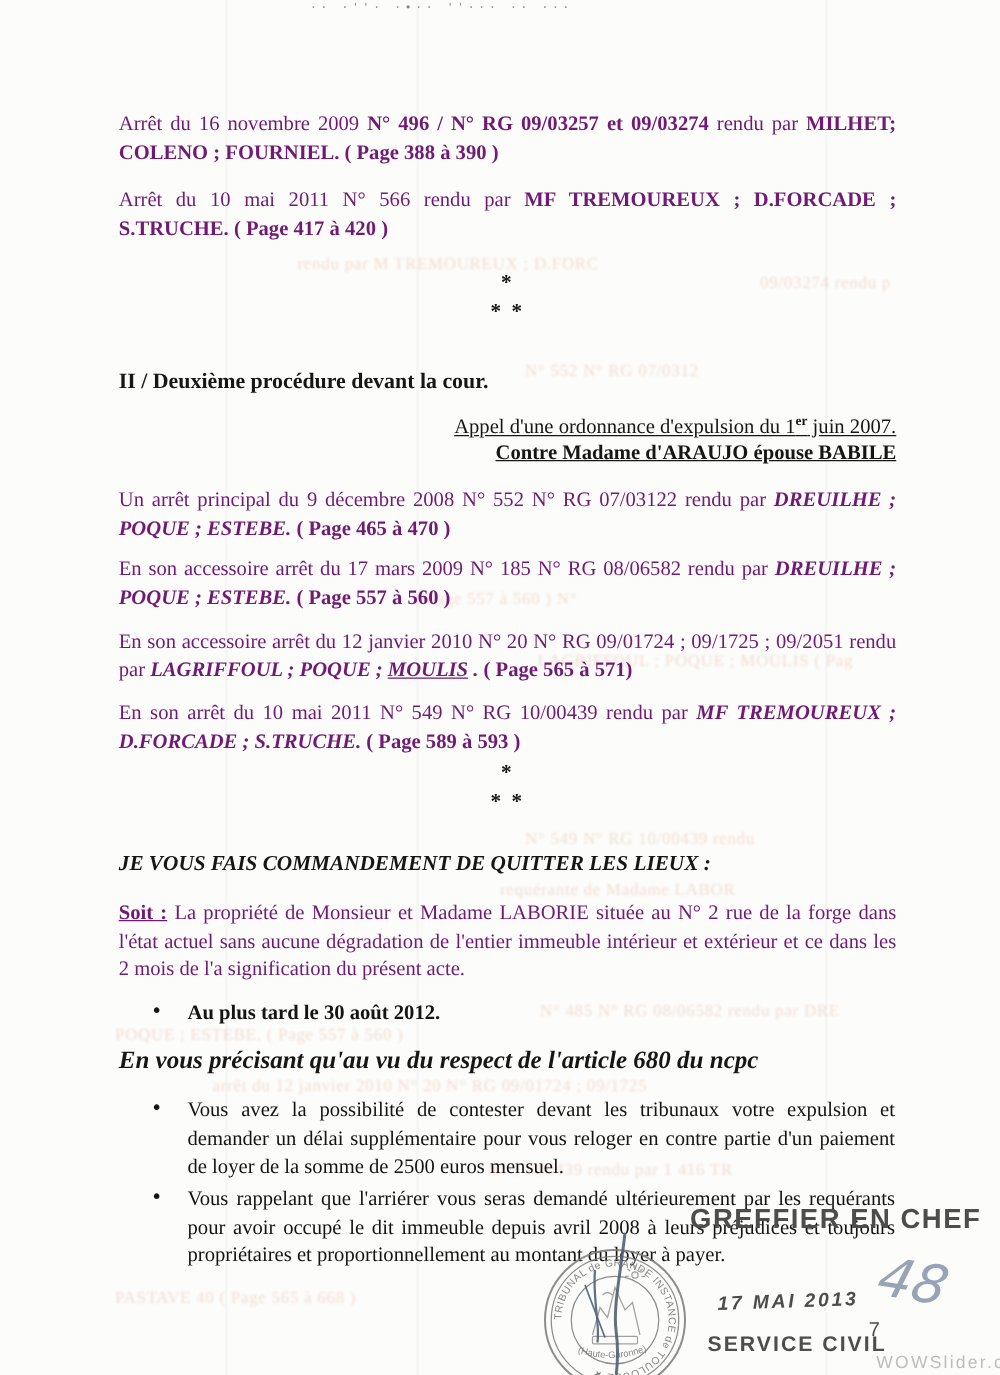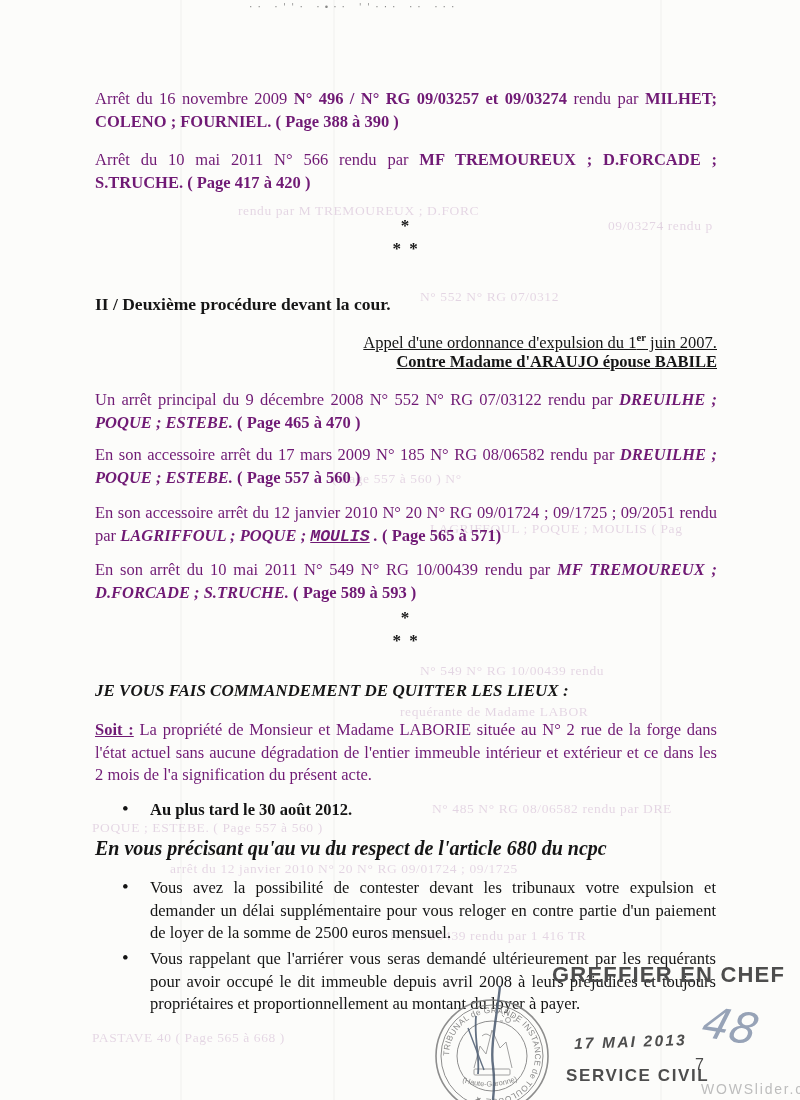--- a/index.html
+++ b/index.html
@@ -9,34 +9,34 @@
     font-family:"Liberation Serif","DejaVu Serif",serif;
   }
   .streak{position:absolute;top:0;width:2px;height:1100px;background:rgba(60,60,60,.03);}
   .para{
     position:absolute; left:95px; width:622px;
     font-size:16.5px; line-height:22.5px; text-align:justify; color:#701a75;
   }
   .seg-r{font-weight:normal;}
   .seg-b{font-weight:bold;}
   .seg-bi{font-weight:bold;font-style:italic;}
-  .seg-biu{font-weight:bold;font-style:italic;text-decoration:underline;font-family:Liberation Mono, monospace;}
+  .seg-biu{font-weight:bold;font-style:italic;text-decoration:underline;}
   .seg-bu{font-weight:bold;text-decoration:underline;}
   .seg-sup{vertical-align:super;font-size:65%;font-weight:inherit;}
   .asterisks{position:absolute;left:95px;width:622px;text-align:center;font-weight:bold;font-size:17px;line-height:23px;letter-spacing:2px;}
   .h-section{position:absolute;left:95px;width:622px;text-align:left;font-size:17.5px;font-weight:bold;}
   .h-sub{position:absolute;left:95px;width:622px;text-align:right;font-size:16.5px;font-weight:600;text-decoration:underline;}
   .h-command{position:absolute;left:95px;width:622px;font-size:17px;font-weight:bold;font-style:italic;}
   .bullet{
     position:absolute;left:150px;width:566px;
     font-size:16.5px;line-height:22.5px;text-align:justify;color:#141414;
   }
   .bullet::before{content:"\2022";position:absolute;left:-28px;top:-1px;font-size:19px;}
   .ghost{
-    position:absolute;color:#701a75;opacity:.17;filter:blur(.7px);
+    position:absolute;color:#c2410c;opacity:.17;filter:blur(.7px);
     font-size:13.5px;letter-spacing:.6px;white-space:nowrap;
   }
   .artifact-dots{position:absolute;top:2px;left:248px;color:#2c2c2c;opacity:.55;font-size:9px;letter-spacing:3px;white-space:nowrap;font-family:"DejaVu Sans Mono",monospace;}
   .stamp-line{
     position:absolute;font-family:"Liberation Sans","DejaVu Sans",sans-serif;
     color:#4d4d4d;font-weight:600;white-space:nowrap;
   }
   .stamp-1{top:962px;left:552px;font-size:22px;letter-spacing:1.2px;}
   .stamp-date{top:1033px;left:574px;font-size:15.5px;letter-spacing:2.2px;transform:rotate(-2deg);font-style:italic;}
   .stamp-3{top:1066px;left:566px;font-size:17px;letter-spacing:1.6px;}

